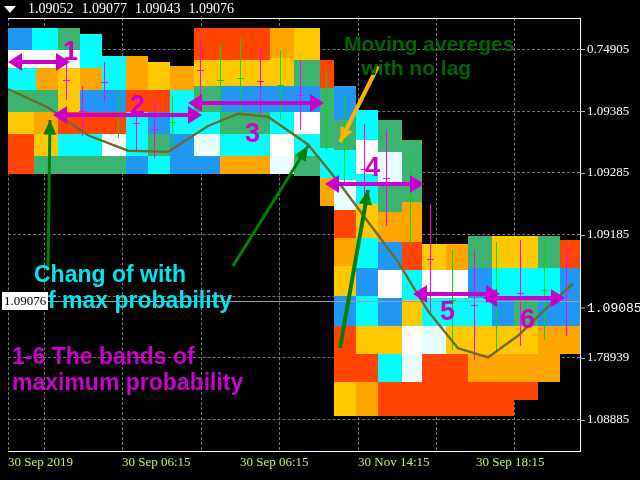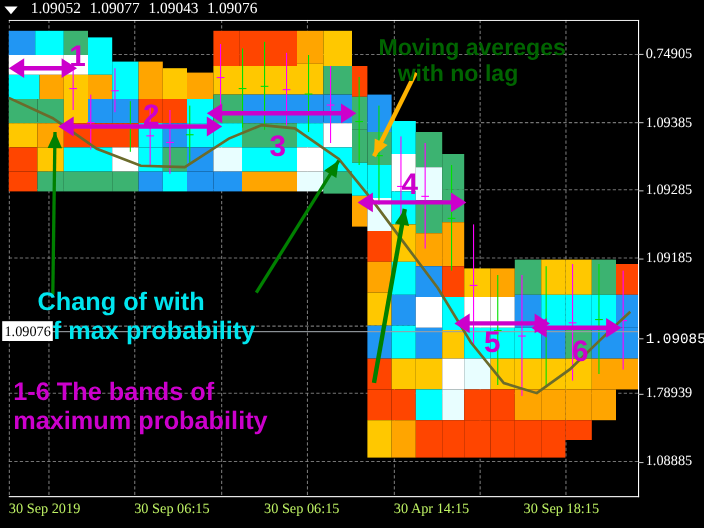--- a/index.html
+++ b/index.html
@@ -364,17 +364,17 @@
       <div class="price-tick" style="top: 290px; font-family: Liberation Mono, monospace;"><span class="dash"></span><span>1.09085</span></div>
       <div class="price-tick" style="top: 339.429px;"><span class="dash"></span><span>1.78939</span></div>
       <div class="price-tick" style="top: 401.143px;"><span class="dash"></span><span>1.08885</span></div>
     </div>
   <div id="current-price-tag" style="top: 301.269px;">1.09076</div>
 
   <div id="time-axis">
       <div class="time-tick" style="left: 8px;">30 Sep 2019</div>
       <div class="time-tick" style="left: 122px;">30 Sep 06:15</div>
       <div class="time-tick" style="left: 240px;">30 Sep 06:15</div>
-      <div class="time-tick" style="left: 358px;">30 Apr 14:15</div>
+      <div class="time-tick" style="left: 358px;">30 Nov 14:15</div>
       <div class="time-tick" style="left: 476px;">30 Sep 18:15</div>
     </div>
 
 </div>
 
 </body></html>

